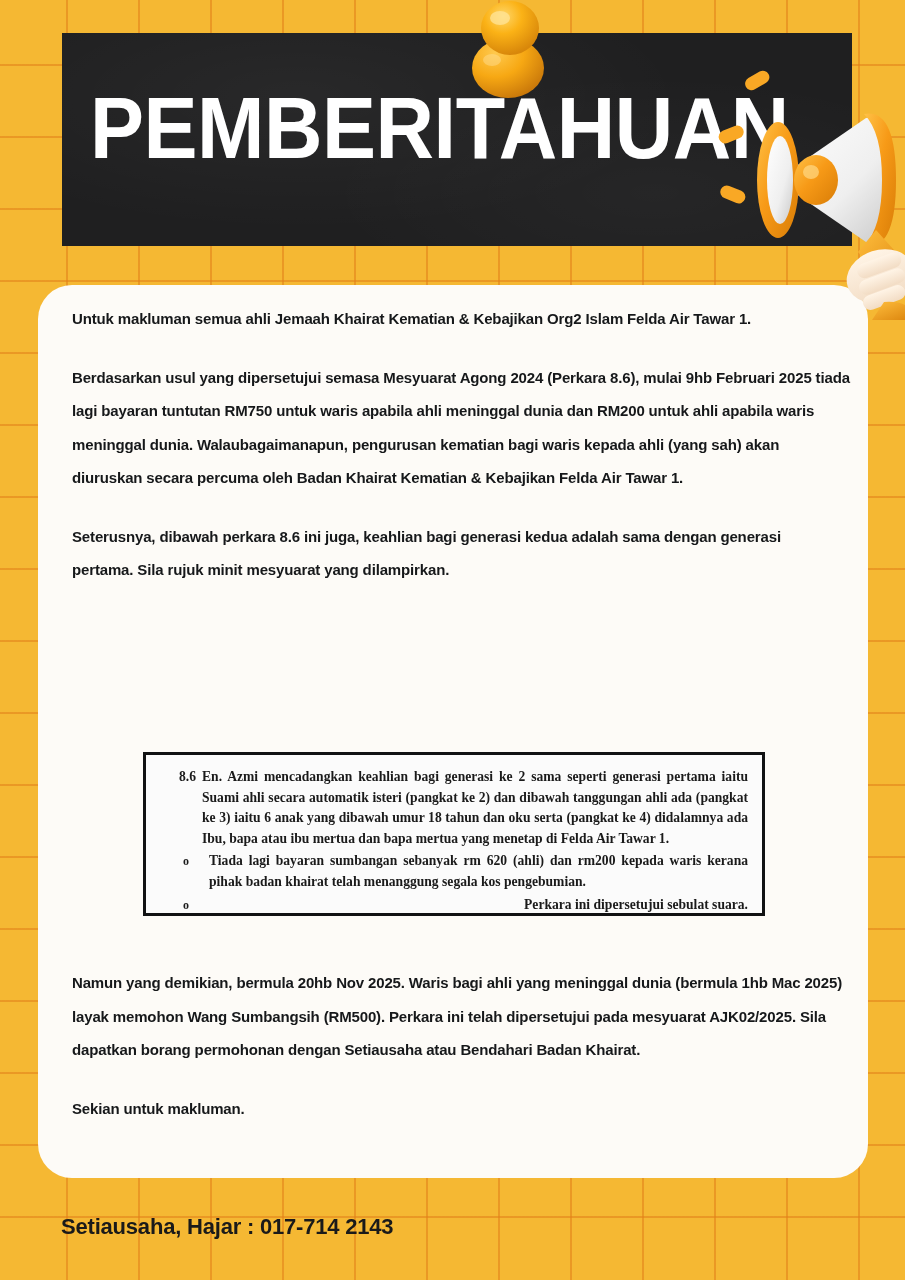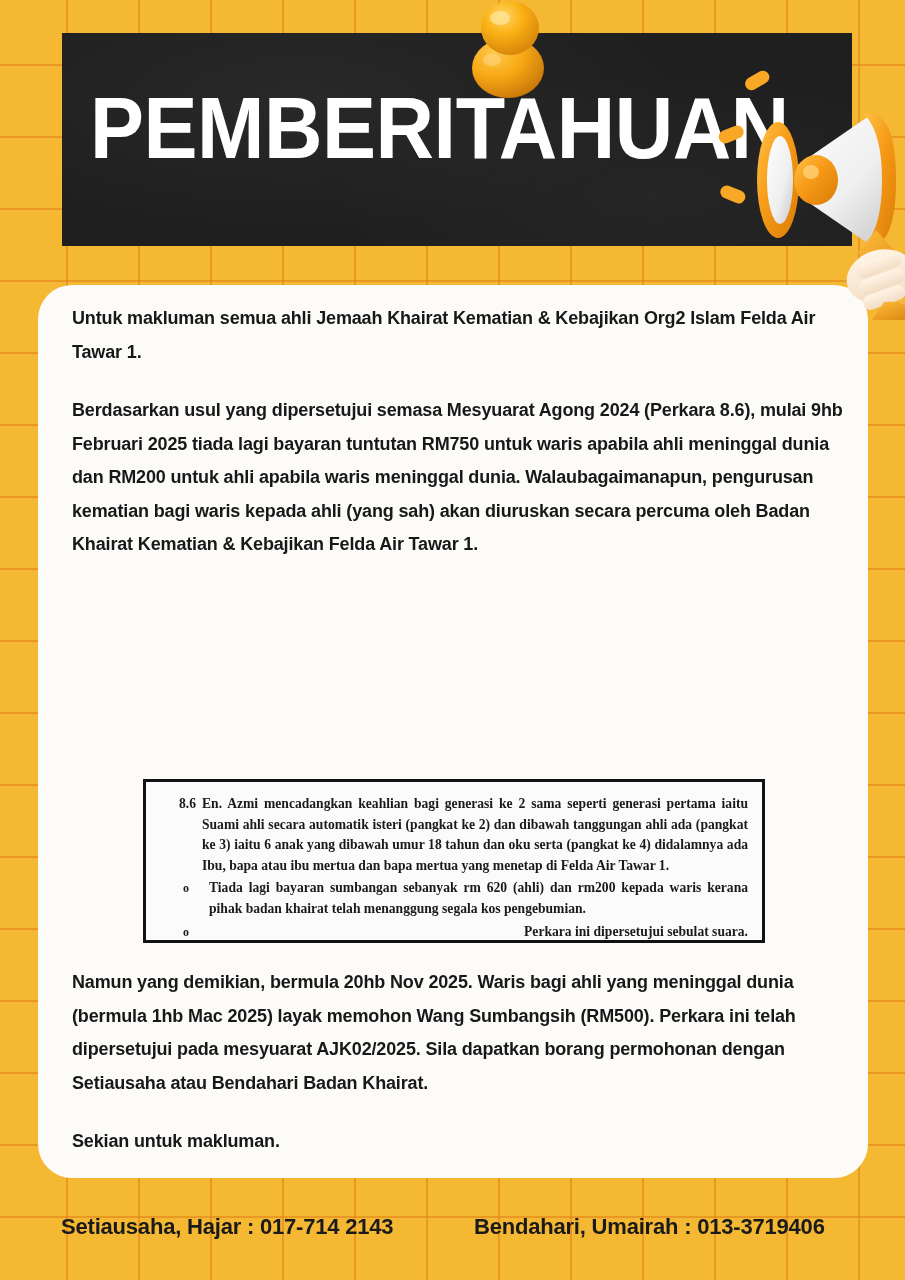--- a/index.html
+++ b/index.html
@@ -92,35 +92,35 @@
   }
   .card-inner {
     position: absolute;
     left: 34px;
     top: 17px;
     width: 782px;
   }
 
   .para {
     color: #16181a;
-    font-size: 18px;
+    font-size: 15px;
     line-height: 33.5px;
     font-weight: 700;
     letter-spacing: -0.15px;
     margin: 0 0 25px 0;
     width: 780px;
   }
   .para.p-narrow { width: 772px; }
   .para.last { margin-bottom: 8px; }
 
   
   .excerpt {
     position: absolute;
     left: 143px;
-    top: 779px;
+    top: 752px;
     width: 622px;
     height: 164px;
     background: #fbfbfb;
     border: 3px solid #111213;
     box-sizing: border-box;
     z-index: 5;
     overflow: hidden;
   }
   .excerpt-body {
     position: absolute;
@@ -259,20 +259,21 @@
       <rect x="142" y="222" width="48" height="15" rx="7.5" transform="rotate(-20 166 229)"></rect>
       <rect x="146" y="238" width="44" height="15" rx="7.5" transform="rotate(-20 168 245)"></rect>
     </g>
     <path d="M168 250 Q196 248 200 268 L156 268 Z" fill="url(#handleG)"></path>
   </svg>
 
   <div class="card">
     <div class="card-inner">
       <p class="para">Untuk makluman semua ahli Jemaah Khairat Kematian &amp; Kebajikan Org2 Islam Felda Air Tawar 1.</p>
       <p class="para">Berdasarkan usul yang dipersetujui semasa Mesyuarat Agong 2024 (Perkara 8.6), mulai 9hb Februari 2025 tiada lagi bayaran tuntutan RM750 untuk waris apabila ahli meninggal dunia dan RM200 untuk ahli apabila waris meninggal dunia. Walaubagaimanapun, pengurusan kematian bagi waris kepada ahli (yang sah) akan diuruskan secara percuma oleh Badan Khairat Kematian &amp; Kebajikan Felda Air Tawar 1.</p>
+      <p class="para p-narrow">Seterusnya, dibawah perkara 8.6 ini juga, keahlian bagi generasi kedua adalah sama dengan generasi pertama. Sila rujuk minit mesyuarat yang dilampirkan.</p>
     </div>
   </div>
 
   <div class="excerpt">
     <div class="excerpt-body">
       <div class="ex-head">
         <span class="ex-num">8.6</span>
         <span class="ex-head-text">En. Azmi mencadangkan keahlian bagi generasi ke 2 sama seperti generasi pertama iaitu Suami ahli secara automatik isteri (pangkat ke 2) dan dibawah tanggungan ahli ada (pangkat ke 3)  iaitu 6 anak yang dibawah umur 18 tahun dan oku serta (pangkat ke 4) didalamnya ada Ibu, bapa atau ibu mertua dan bapa mertua yang menetap di Felda Air Tawar 1.</span>
       </div>
       <div class="ex-li">
@@ -286,16 +287,15 @@
     </div>
   </div>
 
   <div style="position:absolute; left:72px; top:966px; width:782px; z-index:5;">
     <p class="para">Namun yang demikian, bermula 20hb Nov 2025. Waris bagi ahli yang meninggal dunia (bermula 1hb Mac 2025) layak memohon Wang Sumbangsih (RM500). Perkara ini telah dipersetujui pada mesyuarat AJK02/2025. Sila dapatkan borang permohonan dengan Setiausaha atau Bendahari Badan Khairat.</p>
     <p class="para last">Sekian untuk makluman.</p>
   </div>
 
   <div class="footer">
     <div class="footer-item footer-secretary">Setiausaha, Hajar : 017-714 2143</div>
-    <div class="footer-item footer-treasurer">Bendahari, Umairah : 013-3719406</div>
   </div>
 
 </div>
 
 </body></html>

